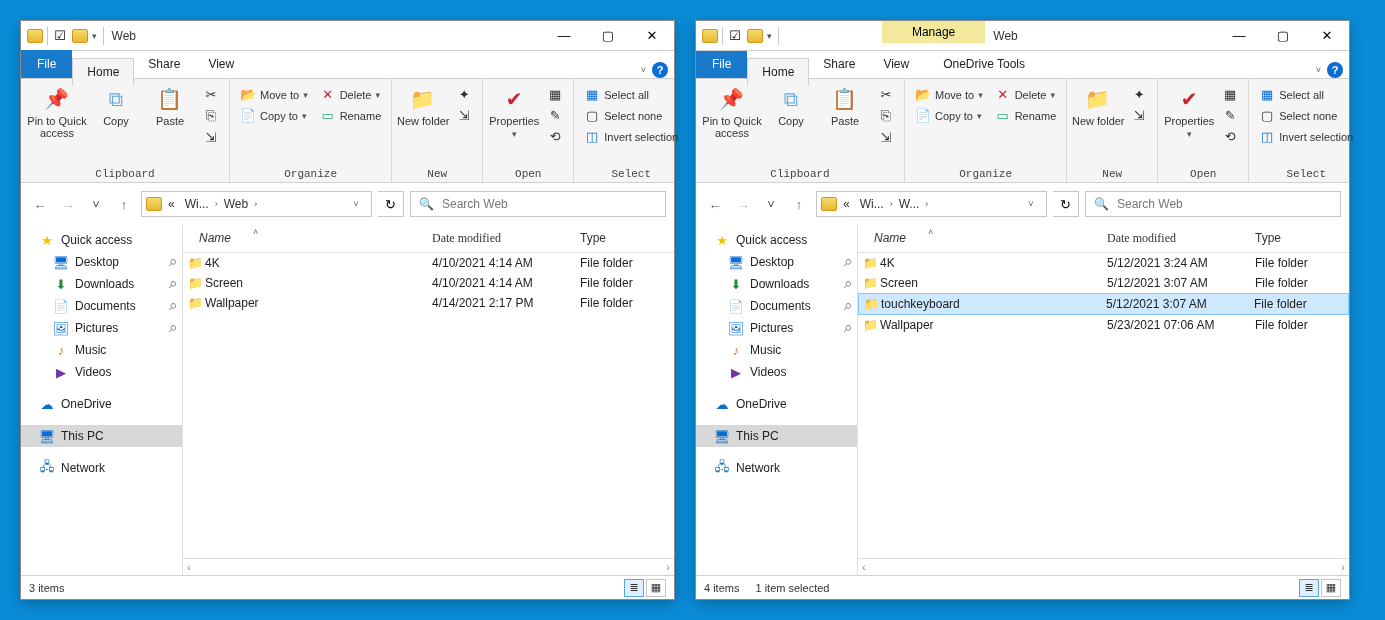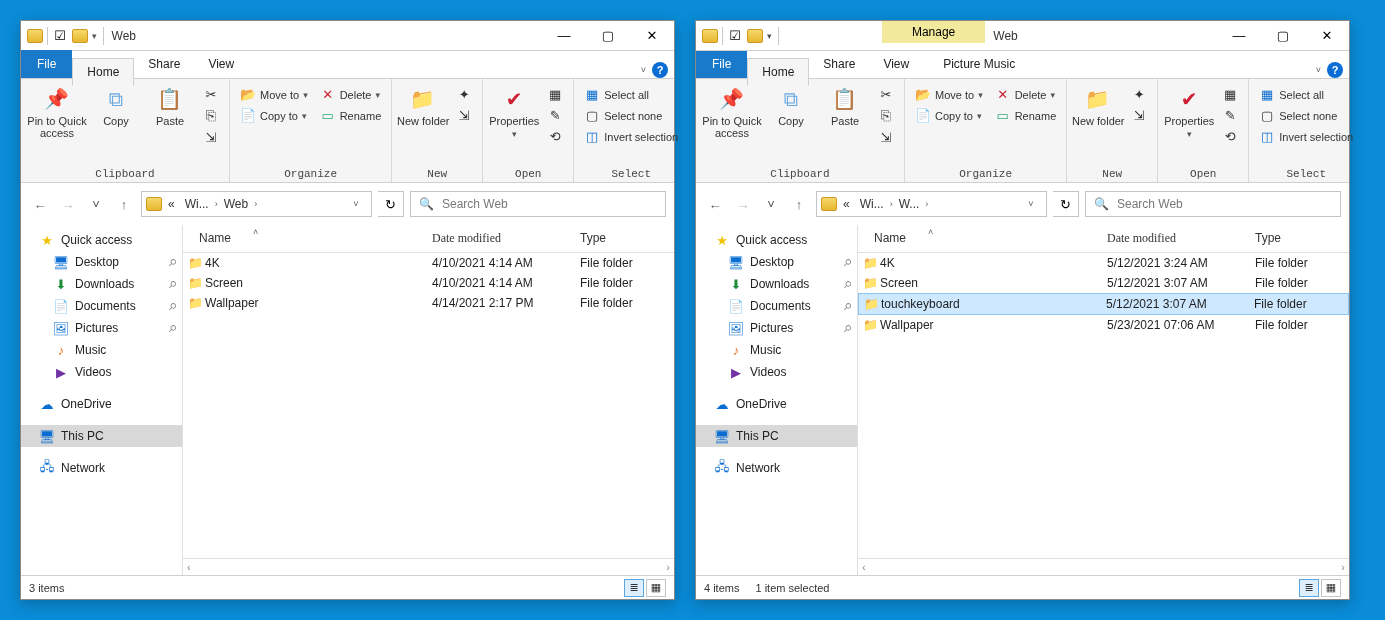--- a/index.html
+++ b/index.html
@@ -52,21 +52,21 @@
   .ico { width:16px; height:16px; display:inline-flex; align-items:center; justify-content:center; font-size:13px;}
   .star { color:#f2c200;}
   .fold { color:#e7b72f;}
   .blue { color:#0a6dd1;}
   .green { color:#1f8c3a;}
   .purple { color:#7333a3;}
   .orange { color:#e87324;}
 
   .list { flex:1; display:flex; flex-direction:column; position:relative;}
   .list-head { display:flex; font-size:12px; color:#333; border-bottom:1px solid #e0e0e0; padding:6px 4px; position:relative;}
-  .col-name { flex:1; padding-left:12px;}
+  .col-name { flex:1; padding-left:12px;font-style:italic;}
   .col-date { width:148px;font-family:Liberation Serif, serif;}
   .col-type { width:90px;}
   .sort-caret { position:absolute; left:70px; top:2px; font-size:9px; color:#666;}
   .row { display:flex; font-size:12px; color:#222; padding:3px 4px; align-items:center;}
   .row.sel { background:#cde8ff; border:1px solid #8bc6f5;}
   .row .rico { width:18px; text-align:center; color:#e7b72f;}
   .row .rn { flex:1;}
   .row .rd { width:148px;}
   .row .rt { width:90px;}
   .scroll-h { height:17px; border-top:1px solid #e0e0e0; display:flex; align-items:center; justify-content:space-between; font-size:11px; color:#888; padding:0 4px; margin-top:auto;}
@@ -363,21 +363,21 @@
       <div class="winbtn">▢</div>
       <div class="winbtn close">✕</div>
     </div>
   </div>
 
   <div class="tabs">
     <div class="tab-file">File</div>
     <div class="tab active">Home</div>
     <div class="tab">Share</div>
     <div class="tab">View</div>
-    <div class="tab" style="margin-left:6px">Picture Music</div>
+    <div class="tab" style="margin-left:6px">OneDrive Tools</div>
     <div class="tab-help">
       <span class="caret">˅</span>
       <span class="help-circ">?</span>
     </div>
   </div>
 
   <div class="ribbon">
     <div class="rgroup">
       <div class="rgroup-body">
         <div class="rb-big wide">

